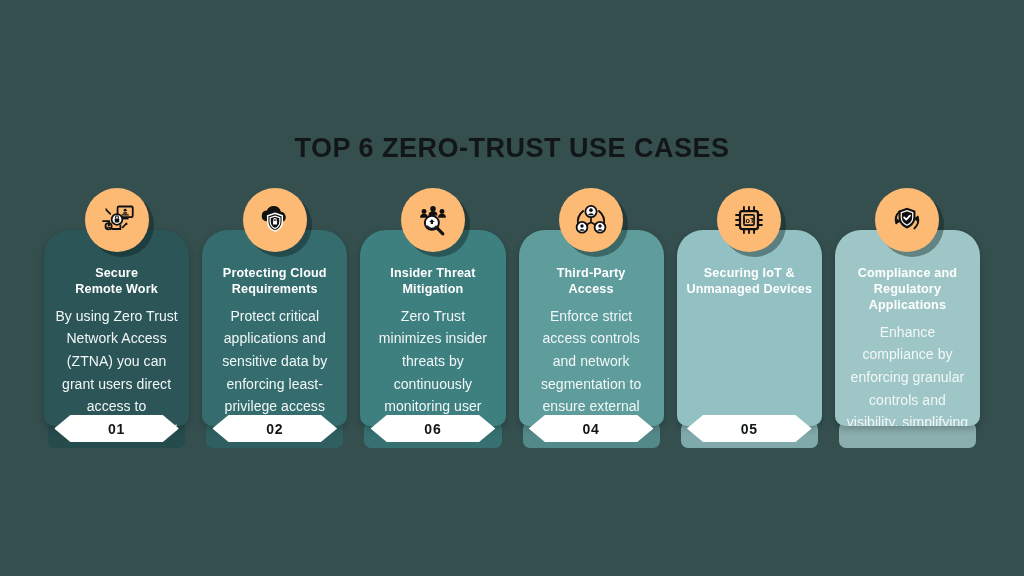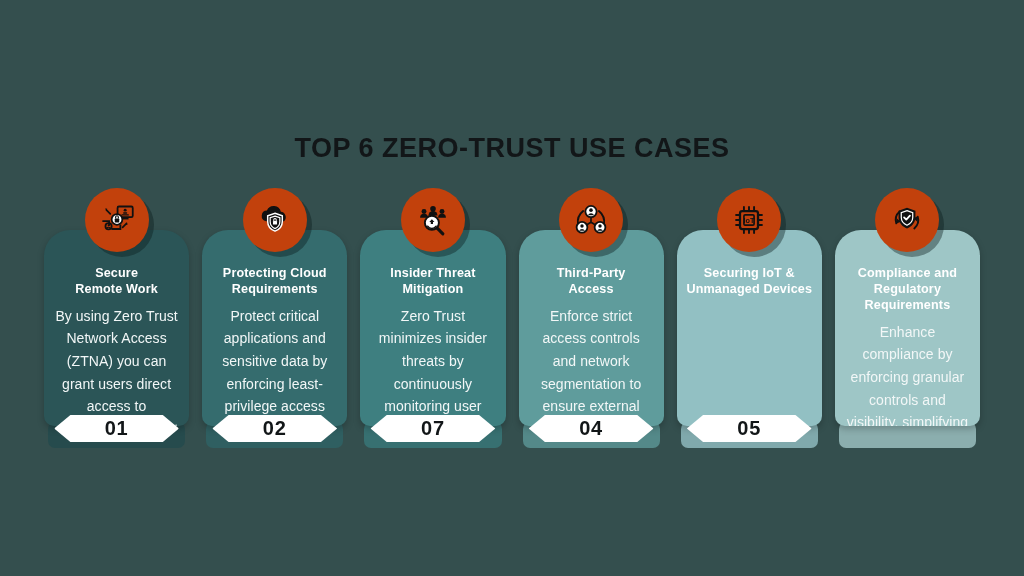--- a/index.html
+++ b/index.html
@@ -100,21 +100,21 @@
 
   
   .icon-circle {
     position: absolute;
     top: 0;
     left: 50%;
     transform: translateX(-50%);
     width: 64px;
     height: 64px;
     border-radius: 50%;
-    background: #c2410c;
+    background: #fdba74;
     box-shadow: 5px 5px 0 rgba(10,28,28,0.40);
     display: flex;
     align-items: center;
     justify-content: center;
     z-index: 4;
   }
 
   .icon-circle svg {
     width: 36px;
     height: 36px;
@@ -131,21 +131,21 @@
     height: 27px;
     background: #ffffff;
     z-index: 5;
     display: flex;
     align-items: center;
     justify-content: center;
     clip-path: polygon(0% 50%, 13% 0%, 87% 0%, 100% 50%, 87% 100%, 13% 100%);
   }
 
   .ribbon span {
-    font-size: 20px;
+    font-size: 14px;
     font-weight: 700;
     color: #121618;
     letter-spacing: 0.8px;
   }
 </style>
 </head>
 <body>
 
 <div class="stage">
 
@@ -226,21 +226,21 @@
           <path d="M9 28 a7 7 0 0 1 14 0 z"></path>
           <circle cx="48" cy="17" r="4.4"></circle>
           <path d="M41 28 a7 7 0 0 1 14 0 z"></path>
           <circle cx="30" cy="37" r="12.5" fill="#fff" stroke="#111" stroke-width="3.4"></circle>
           <path d="M30 30.5 l4.6 5 h-2.6 v3.4 h-4 v-3.4 h-2.6 z"></path>
           <path d="M22.5 43 a9 9 0 0 0 15 0" fill="none" stroke="#111" stroke-width="2.6" stroke-linecap="round"></path>
           <path d="M39.5 46.5 l10 10" stroke="#111" stroke-width="5.6" stroke-linecap="round"></path>
         </svg>
       </div>
       <div class="ribbon">
-        <span>07</span>
+        <span>06</span>
       </div>
     </div>
 
     <div class="card-wrap" style="--c:#5f9c9c">
       <div class="base-bar"></div>
       <div class="card-body">
         <div class="card-title">
           <div>Third-Party</div>
           <div>Access</div>
         </div>
@@ -291,21 +291,21 @@
       <div class="ribbon">
         <span>05</span>
       </div>
     </div>
 
     <div class="card-wrap" style="--c:#9ec6c6">
       <div class="base-bar"></div>
       <div class="card-body">
         <div class="card-title">
           <div>Compliance and</div>
-          <div>Regulatory Requirements</div>
+          <div>Regulatory Applications</div>
         </div>
         <div class="card-desc">Enhance compliance by enforcing granular controls and visibility, simplifying audits and ensuring regulatory adherence.</div>
       </div>
       <div class="icon-circle">
         <svg viewBox="0 0 64 64">
           <path d="M13 38 a20 20 0 0 1 6 -21" fill="none" stroke="#111" stroke-width="3.4" stroke-linecap="round"></path>
           <path d="M13.5 29 l-1 9.5 8.5 -3.5 z" fill="#111"></path>
           <path d="M51 26 a20 20 0 0 1 -6 21" fill="none" stroke="#111" stroke-width="3.4" stroke-linecap="round"></path>
           <path d="M50.5 35 l1 -9.5 -8.5 3.5 z" fill="#111"></path>
           <path d="M32 10 l15 5.4 v11.8 c0 9.8 -7 17 -15 20 c-8 -3 -15 -10.2 -15 -20 v-11.8 z" fill="#111"></path>

